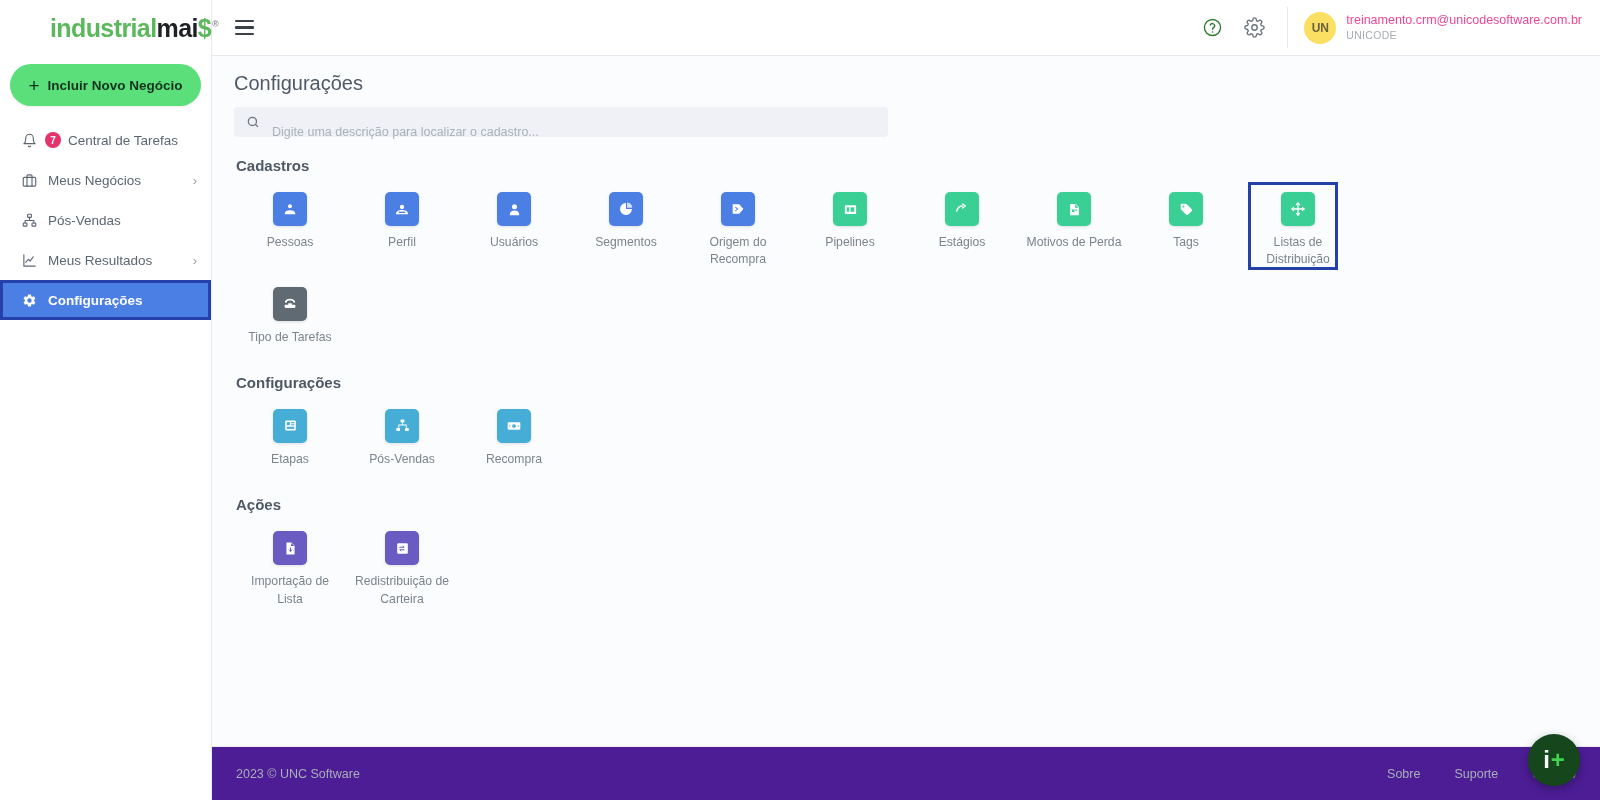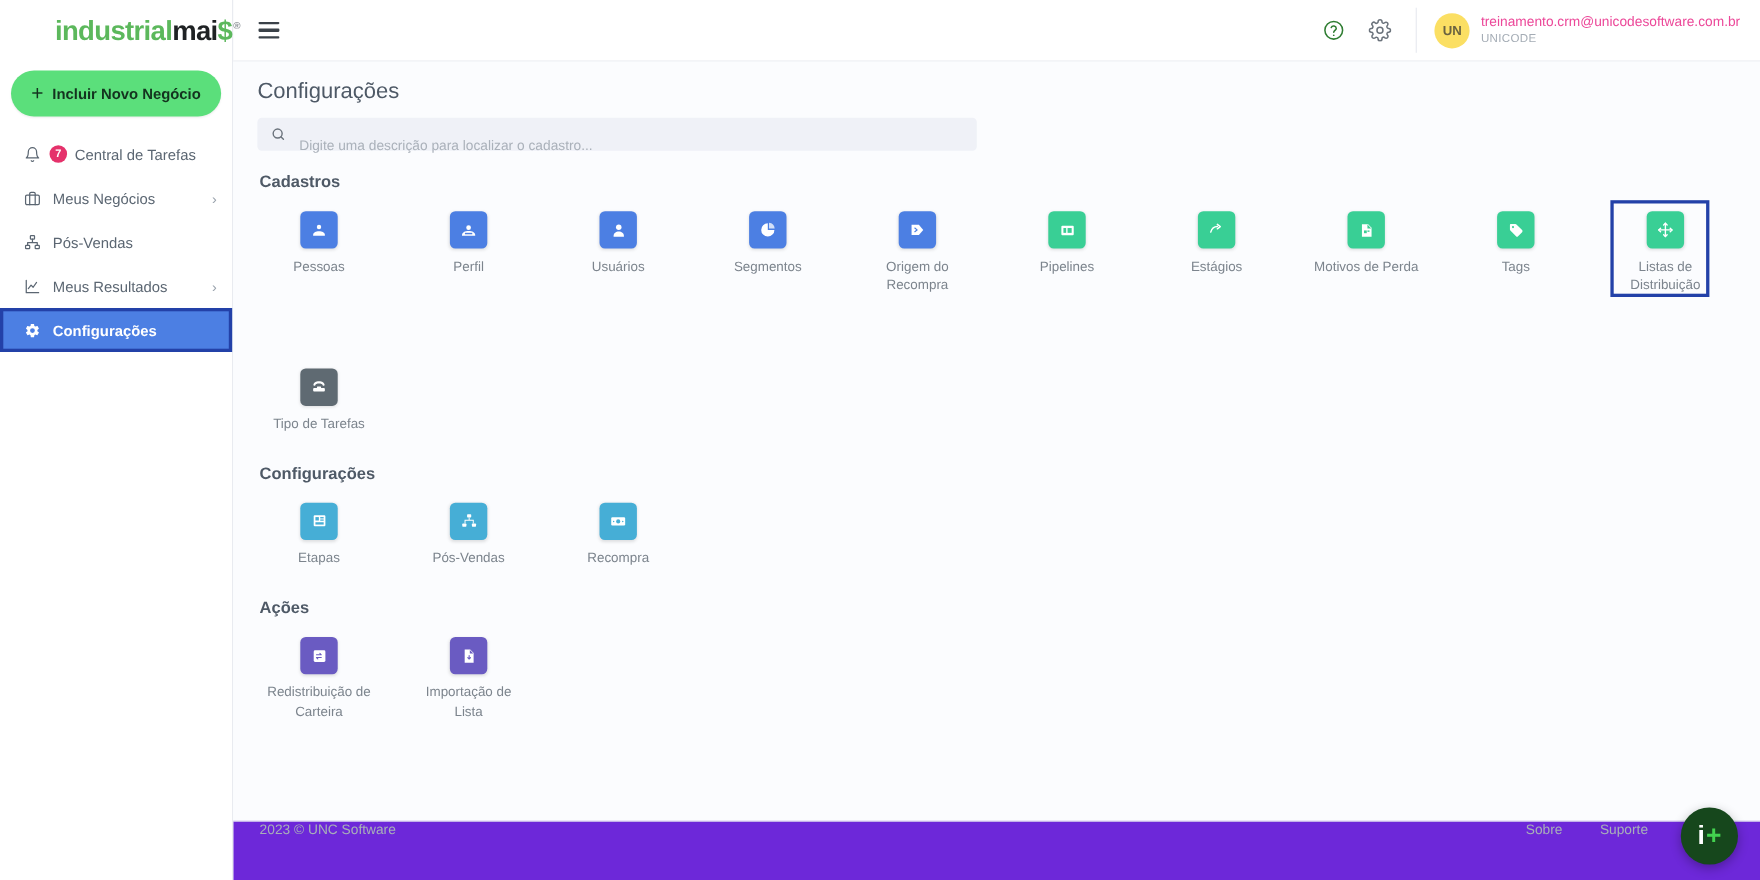--- a/index.html
+++ b/index.html
@@ -127,21 +127,21 @@
     font-size: 12.5px; color: #4b545d; width: 100%;
     font-family: "Liberation Sans", sans-serif;
     margin-top: 19px;
   }
   .searchbox input::placeholder { color: #aab1ba; }
 
   .section-title {
     font-size: 15px; color: #4e5966; font-weight: 700;
     margin: 0 0 10px 2px;
   }
-  .tile-grid { display: flex; flex-wrap: wrap; gap: 24px; }
+  .tile-grid { display: flex; flex-wrap: wrap; }
   .tile {
     width: 112px; min-width: 112px;
     display: flex; flex-direction: column; align-items: center;
     padding: 8px 0 4px 0; margin-bottom: 6px;
     cursor: pointer; position: relative;
   }
   .tile .tile-ico {
     width: 34px; height: 34px; border-radius: 5px;
     display: flex; align-items: center; justify-content: center;
     color: #ffffff; margin-bottom: 8px;
@@ -154,23 +154,23 @@
   .tile.selected .sel-ring {
     position: absolute; left: 6px; top: -2px;
     width: 90px; height: 88px;
     border: 3px solid #2341a8; pointer-events: none;
   }
 
   .section-gap { height: 18px; }
 
   
   .footer {
-    height: 54px; min-height: 54px; background: #6d28d9;
+    height: 54px; min-height: 54px; background: #4c1d95;
     border-top: 1px solid #e9ebf1;
-    display: flex; align-items: flex-start; padding: 0 24px;
+    display: flex; align-items: center; padding: 0 24px;
     font-size: 12.5px; color: #a8afb8;
   }
   .footer .spacer { flex: 1; }
   .footer-links { display: flex; gap: 34px; }
   .footer-links span { cursor: pointer; }
 
   .fab {
     position: absolute; right: 20px; bottom: 14px;
     width: 52px; height: 52px; border-radius: 50%;
     background: #16471c;
@@ -475,36 +475,36 @@
         </div>
 
         <div class="section-gap"></div>
 
         <div class="section-title">Ações</div>
         <div class="tile-grid">
 
           <div class="tile">
             <div class="tile-ico" style="background:#6a5bc2">
               <svg width="15" height="15" viewBox="0 0 24 24" fill="currentColor">
-                  <rect x="3.5" y="3.5" width="17" height="17" rx="2"></rect>
-                  <path d="M7.5 10h7l-2-2m2 6h-7l2 2" fill="none" stroke="#6a5bc2" stroke-width="1.6" stroke-linecap="round" stroke-linejoin="round"></path>
-                </svg>
-            </div>
-            <div class="tile-label">Redistribuição de Carteira</div>
-          </div>
-
-          <div class="tile">
-            <div class="tile-ico" style="background:#6a5bc2">
-              <svg width="15" height="15" viewBox="0 0 24 24" fill="currentColor">
                   <path d="M5.5 2.5h8l5 5v14h-13z"></path>
                   <path d="M13 3v5h5" fill="#6a5bc2"></path>
                   <path d="M12 11v5.2m0 0l-2-2m2 2l2-2" fill="none" stroke="#6a5bc2" stroke-width="1.6" stroke-linecap="round"></path>
                 </svg>
             </div>
             <div class="tile-label">Importação de Lista</div>
+          </div>
+
+          <div class="tile">
+            <div class="tile-ico" style="background:#6a5bc2">
+              <svg width="15" height="15" viewBox="0 0 24 24" fill="currentColor">
+                  <rect x="3.5" y="3.5" width="17" height="17" rx="2"></rect>
+                  <path d="M7.5 10h7l-2-2m2 6h-7l2 2" fill="none" stroke="#6a5bc2" stroke-width="1.6" stroke-linecap="round" stroke-linejoin="round"></path>
+                </svg>
+            </div>
+            <div class="tile-label">Redistribuição de Carteira</div>
           </div>
         </div>
 
       </div>
     </div>
 
     <footer class="footer">
       <span>2023 © UNC Software</span>
       <span class="spacer"></span>
       <span class="footer-links">

